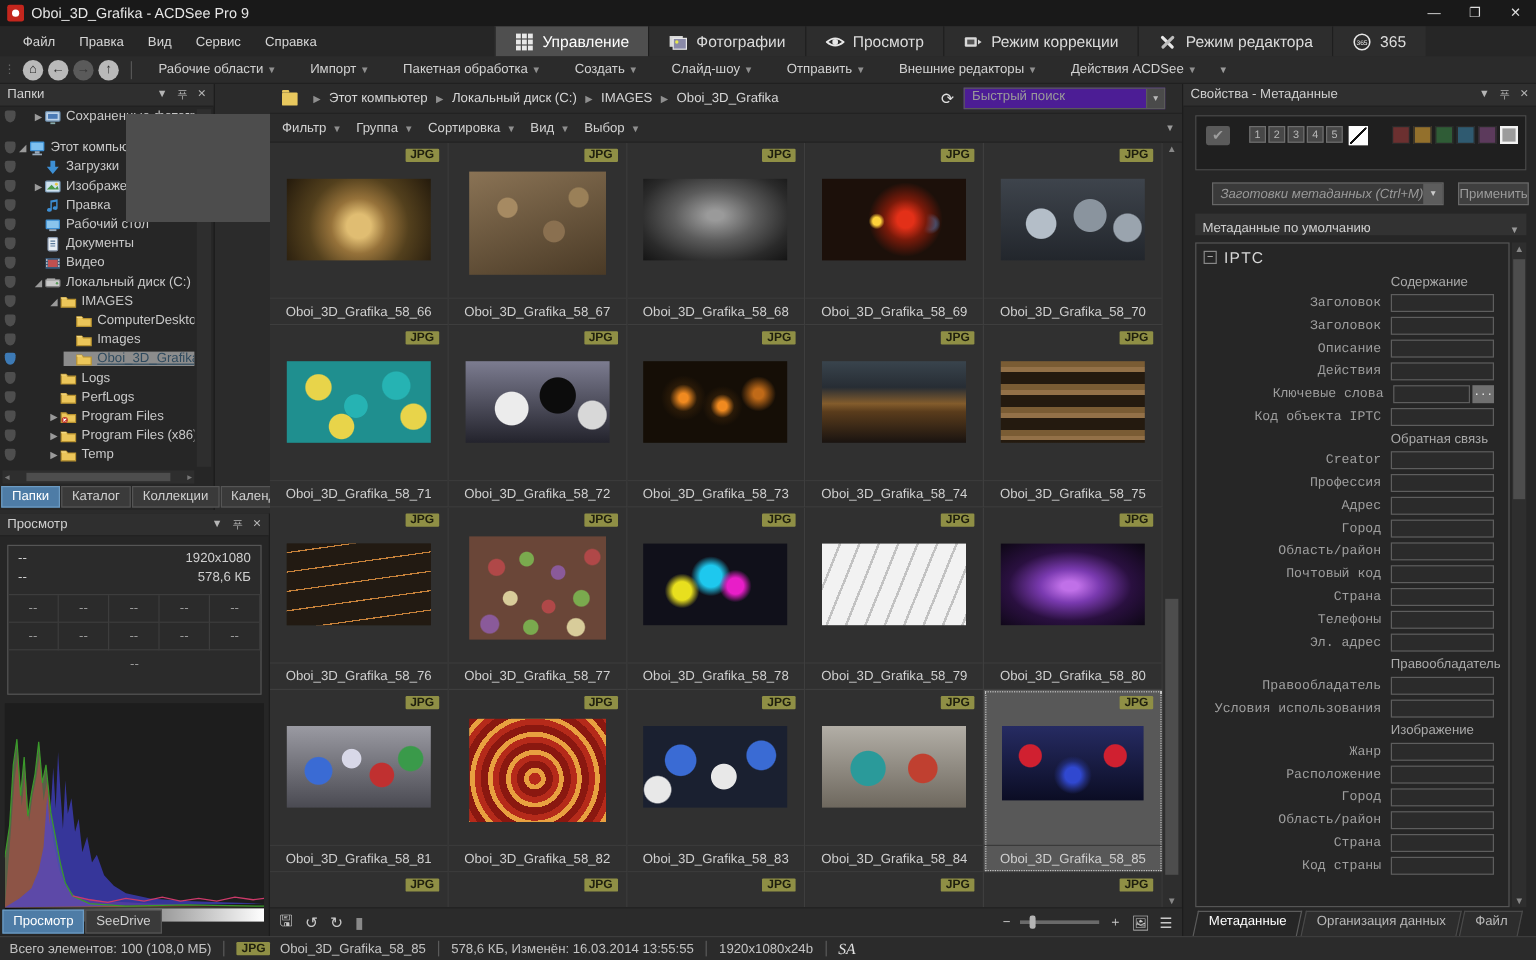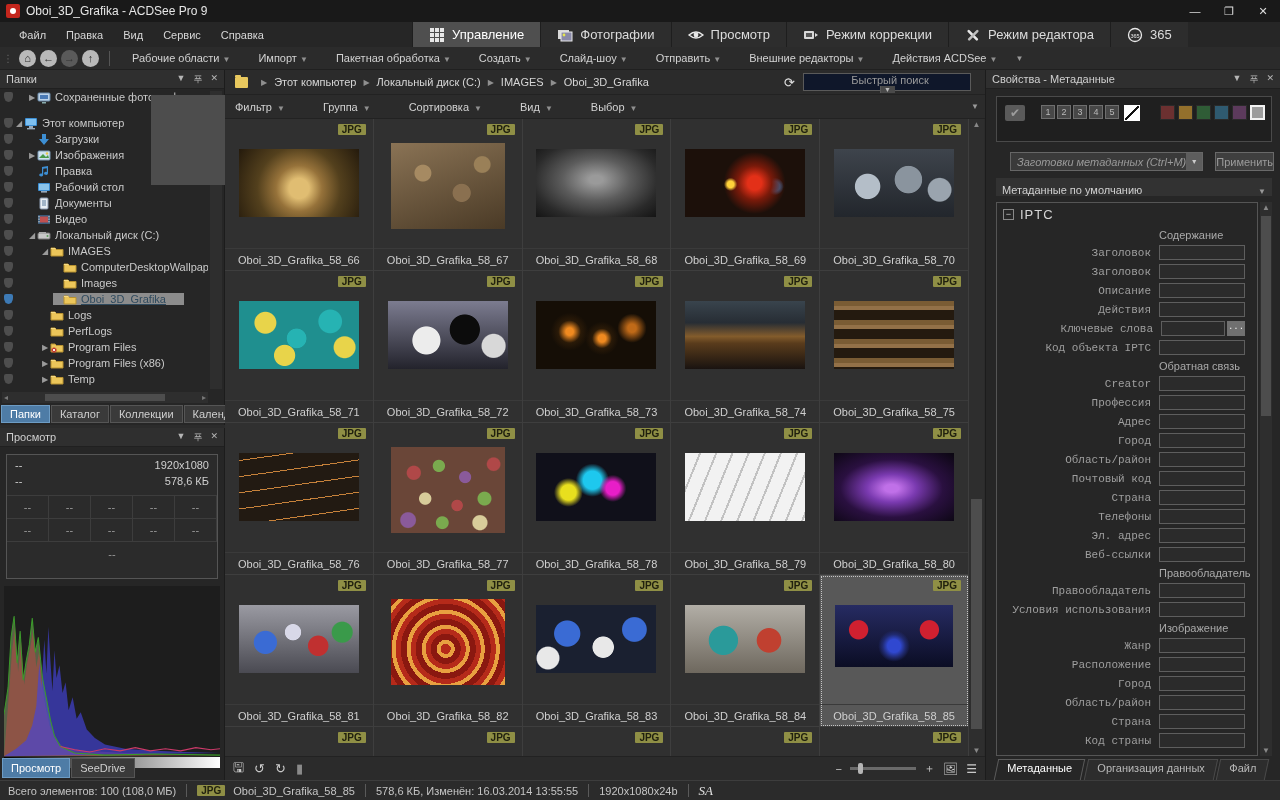--- a/index.html
+++ b/index.html
@@ -37,21 +37,21 @@
   .navcircle.dim { background:#5a5a5a; color:#333; }
   #toolsep { width:1px; height:15px; background:#555; margin:0 8px; }
   .ddbtn { color:#d2d2d2; padding:0 14px; font-size:11px; }
   .ddbtn .car { color:#8f8f8f; font-size:8px; }
   #tool-overflow { color:#9a9a9a; font-size:8px; margin-left:4px;}
 
   
   .panel-h { background:#2f2f2f; height:19px; display:flex; align-items:center;
     padding:0 6px; color:#cfcfcf; border-bottom:1px solid #202020;}
   .panel-h .ico { margin-left:auto; display:flex; gap:8px; color:#b5b5b5; font-size:9px; }
-  #folders-panel { left:0; top:70px; width:225px; height:355px; background:#262626; border-right:1px solid #1c1c1c;}
+  #folders-panel { left:0; top:70px; width:179px; height:355px; background:#262626; border-right:1px solid #1c1c1c;}
   #tree { position:absolute; left:0; top:19px; right:16px; bottom:34px; overflow:hidden; }
   .trow { height:16px; display:flex; align-items:center; position:relative; }
   .trow .shield { position:absolute; left:4px; width:9px; height:10px; background:#4e4e4e;
     border-radius:2px 2px 50% 50%/2px 2px 60% 60%; }
   .trow.sel .shield { background:#3d7ab5; }
   .trow .exp { width:10px; font-size:8px; color:#9a9a9a; text-align:center; flex:0 0 10px;}
   .trow .lbl { margin-left:4px; color:#c9c9c9; white-space:nowrap; }
   .trow.sel .hl { background:#8c8c8c; display:flex; align-items:center; padding-right:18px;}
   .trow.sel .lbl { color:#2f4a5e; text-decoration:underline; }
   .ti { width:14px; height:12px; flex:0 0 14px; position:relative; }
@@ -79,26 +79,26 @@
   #pv-tabs { position:absolute; left:0; bottom:2px; height:20px; display:flex; gap:1px; padding-left:2px;}
 
   
   #breadcrumbbar { left:225px; top:70px; width:760px; height:25px; background:#2b2b2b;
     display:flex; align-items:center; border-bottom:1px solid #222;}
   #bc-folder { width:13px; height:11px; background:#e8c85e; border-radius:1px; margin:0 6px 0 10px; position:relative;}
   #bc-folder::before { content:""; position:absolute; top:-2px; left:0; width:6px; height:2px; background:#e8c85e; border-radius:1px 1px 0 0;}
   .bc-sep { color:#8f8f8f; font-size:8px; margin:0 7px; }
   .bc-item { color:#d6d6d6; }
   #refresh-ico { margin-left:auto; color:#e0e0e0; font-size:13px; margin-right:8px;}
-  #quicksearch { width:168px; height:18px; background:#0f172a; border:1px solid #5a5a5a; display:flex; align-items:center; margin-right:14px;flex-direction:column;}
+  #quicksearch { width:168px; height:18px; background:#4c1d95; border:1px solid #5a5a5a; display:flex; margin-right:14px;}
   #quicksearch .ph { color:#9a9a9a; padding-left:6px; flex:1; }
   #quicksearch .dd { width:15px; height:16px; background:#4a4a4a; color:#bbb; font-size:7px;
     display:flex; align-items:center; justify-content:center; border-left:1px solid #5a5a5a;}
   #filterbar { left:225px; top:95px; width:760px; height:24px; background:#2b2b2b; display:flex; align-items:center;
-    border-bottom:1px solid #222; padding-left:10px; gap:38px;}
+    border-bottom:1px solid #222; padding-left:10px; gap:12px;}
   #filterbar .fitem { color:#d2d2d2; } #filterbar .car { color:#8f8f8f; font-size:8px; margin-left:5px;}
   #filter-overflow { position:absolute; right:6px; color:#9a9a9a; font-size:8px;}
 
   #gridwrap { left:225px; top:119px; width:744px; height:637px; background:#2d2d2d; overflow:hidden; }
   #grid { display:grid; grid-template-columns:repeat(5,1fr); grid-auto-rows:152px; }
   .cell { border-right:1px solid #3e3e3e; border-bottom:1px solid #3e3e3e; position:relative; background:#303030; }
   .cell.sel { background:#585858; outline:1px dotted #c5c5c5; outline-offset:-2px; }
   .badge { position:absolute; top:5px; right:7px; background:#8f8f45; color:#20200e; font-weight:bold;
     font-size:10px; padding:0px 4px; border-radius:1px; }
   .thumb { position:absolute; left:50%; top:30px; transform:translateX(-50%); width:120px; height:68px; }
@@ -863,24 +863,20 @@
             <span class="minput"></span>
           </div>
           <div class="mrow">
             <span class="mlabel">Телефоны</span>
             <span class="minput"></span>
           </div>
           <div class="mrow">
             <span class="mlabel">Эл. адрес</span>
             <span class="minput"></span>
           </div>
-          <div class="mrow">
-            <span class="mlabel">Веб-ссылки</span>
-            <span class="minput"></span>
-          </div>
           <div class="mgroup">
             <span>Правообладатель</span>
           </div>
           <div class="mrow">
             <span class="mlabel">Правообладатель</span>
             <span class="minput"></span>
           </div>
           <div class="mrow">
             <span class="mlabel">Условия использования</span>
             <span class="minput"></span>

